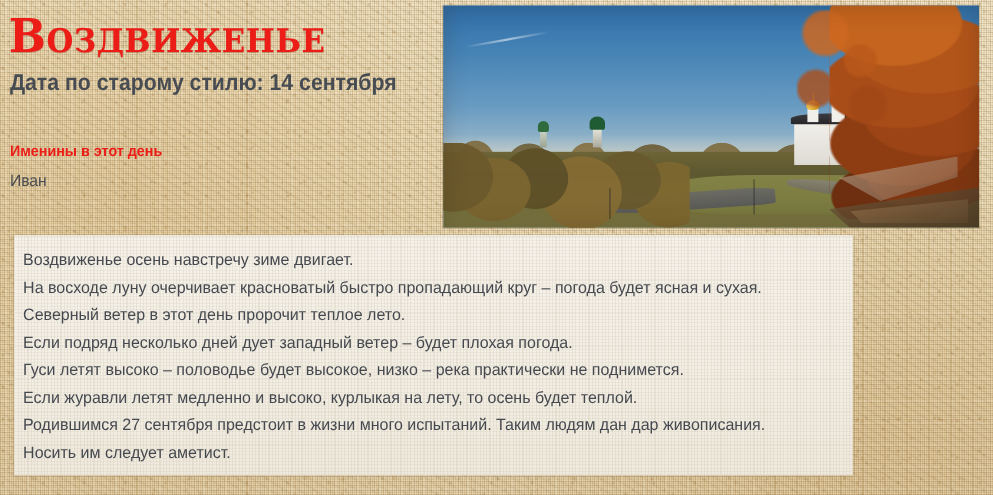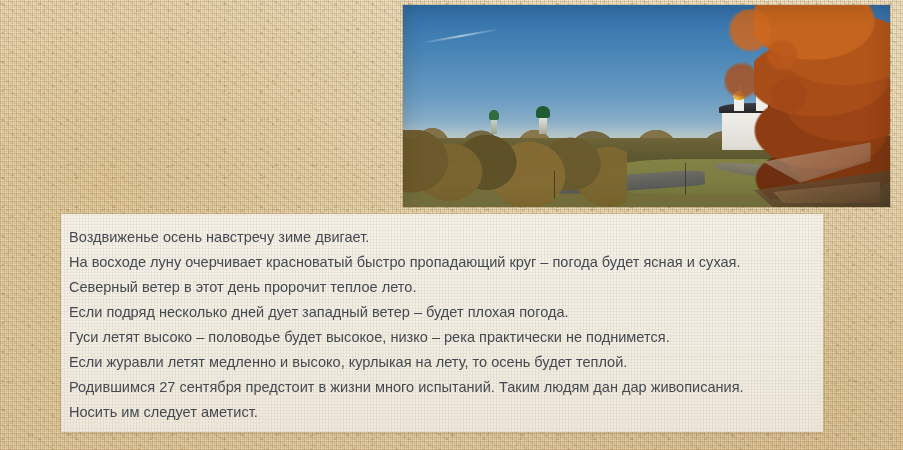--- a/index.html
+++ b/index.html
@@ -253,41 +253,49 @@
   
   .panel{
     position:absolute;left:13px;top:214px;
     width:762px;height:218px;
     background-color:#f3efe6;
     background-image:
       repeating-linear-gradient(90deg, rgba(196,186,164,.22) 0 1px, rgba(255,255,255,0) 1px 3px),
       repeating-linear-gradient(0deg, rgba(200,190,168,.18) 0 1px, rgba(255,255,255,0) 1px 3px),
       linear-gradient(180deg,#f6f2ea 0%,#f2eee4 60%,#efe9dd 100%);
     box-shadow:0 1px 3px rgba(90,70,40,.16);
-    margin-left:48px;
   }
   .signs{
     position:absolute;left:8px;top:10px;right:12px;
     color:#45494f;
     font-size:15px;
     line-height:25px;
     font-weight:400;
   }
   .signs p{
     margin:0;
     transform:scaleX(.97);
     transform-origin:left top;
   }
 </style>
 </head>
 <body>
 
 <div class="card">
   <div class="tex-speck"></div>
 
+  <div class="header">
+    <div class="title">Воздвиженье</div>
+
+    <div class="subtitle">Дата по старому стилю: 14 сентября</div>
+
+    <div class="nameday-label">Именины в этот день</div>
+
+    <div class="nameday-list">Иван</div>
+  </div>
 
   <div class="photo">
     <div class="sky"></div>
     <div class="contrail"></div>
     <div class="haze"></div>
     <div class="treeline"></div>
 
     <div class="fc-a far-church"></div>
     <div class="fc-a-top"></div>
     <div class="fc-b far-church"></div>

